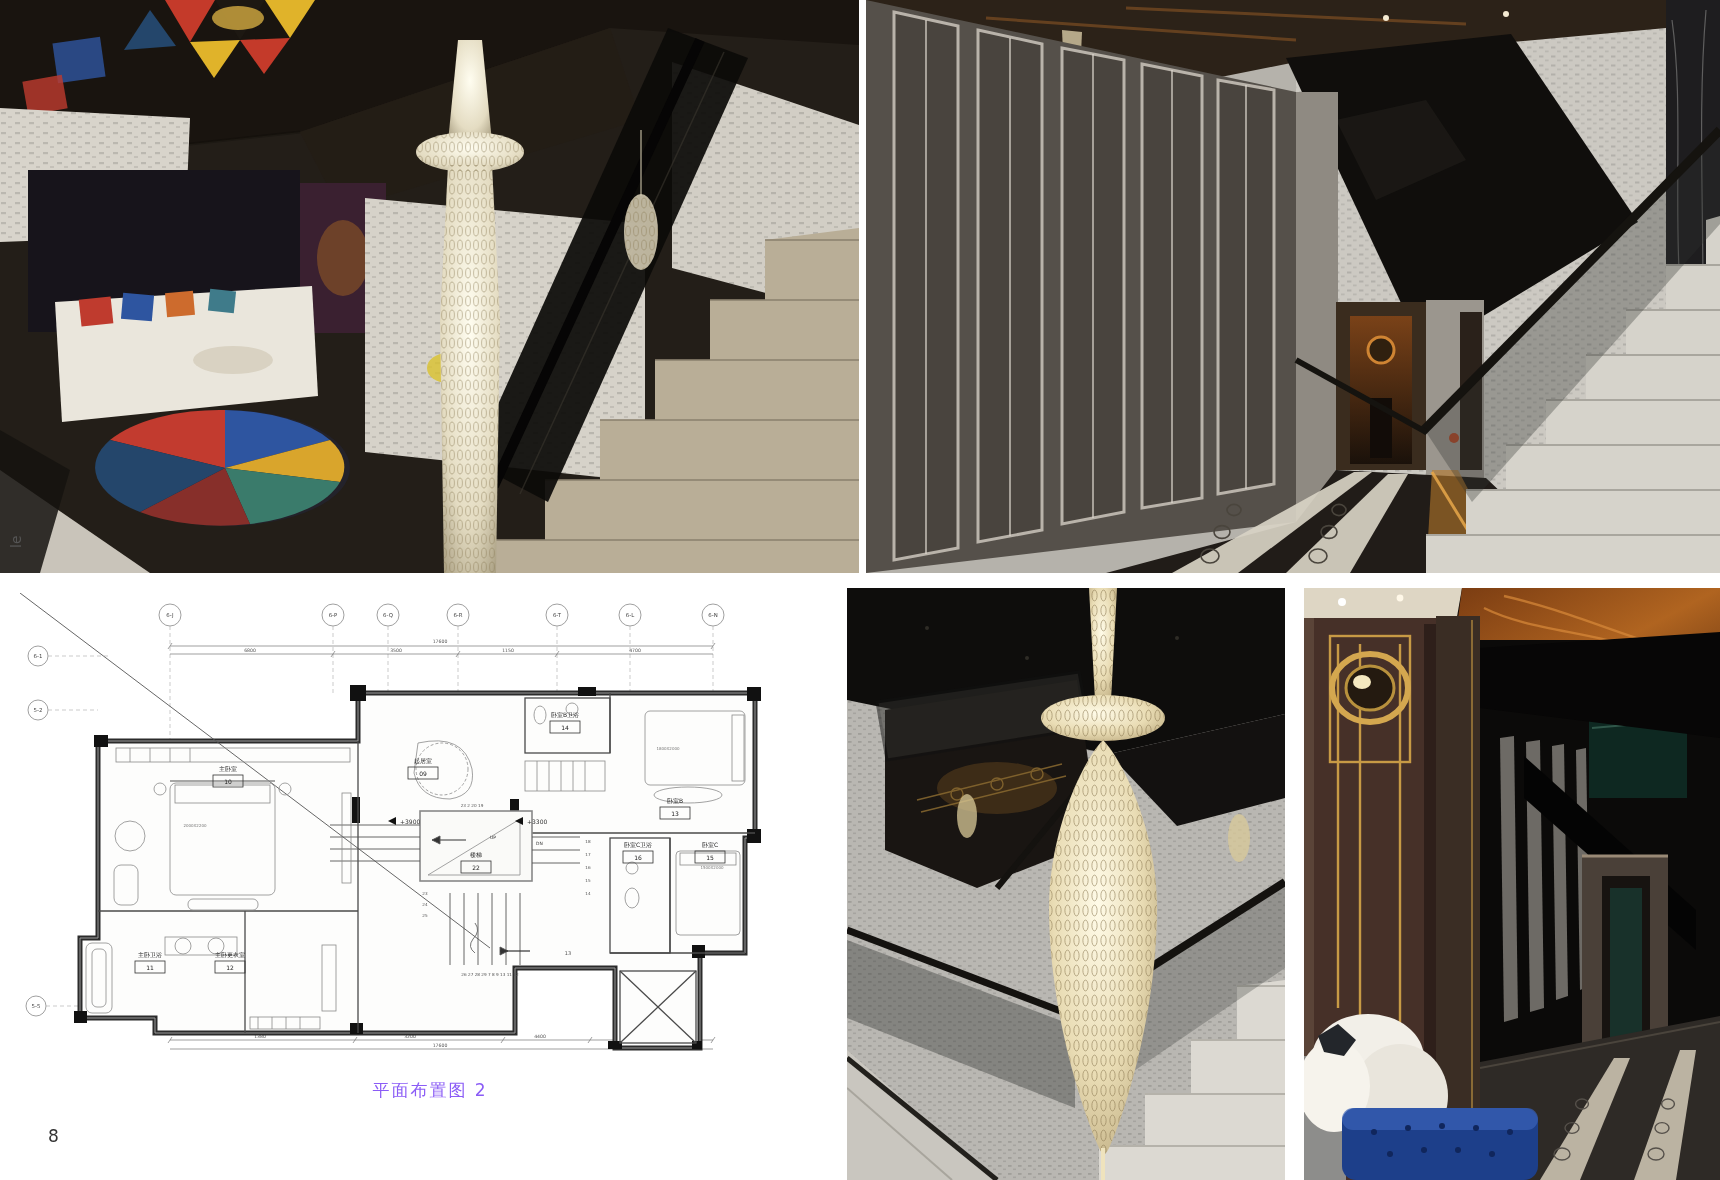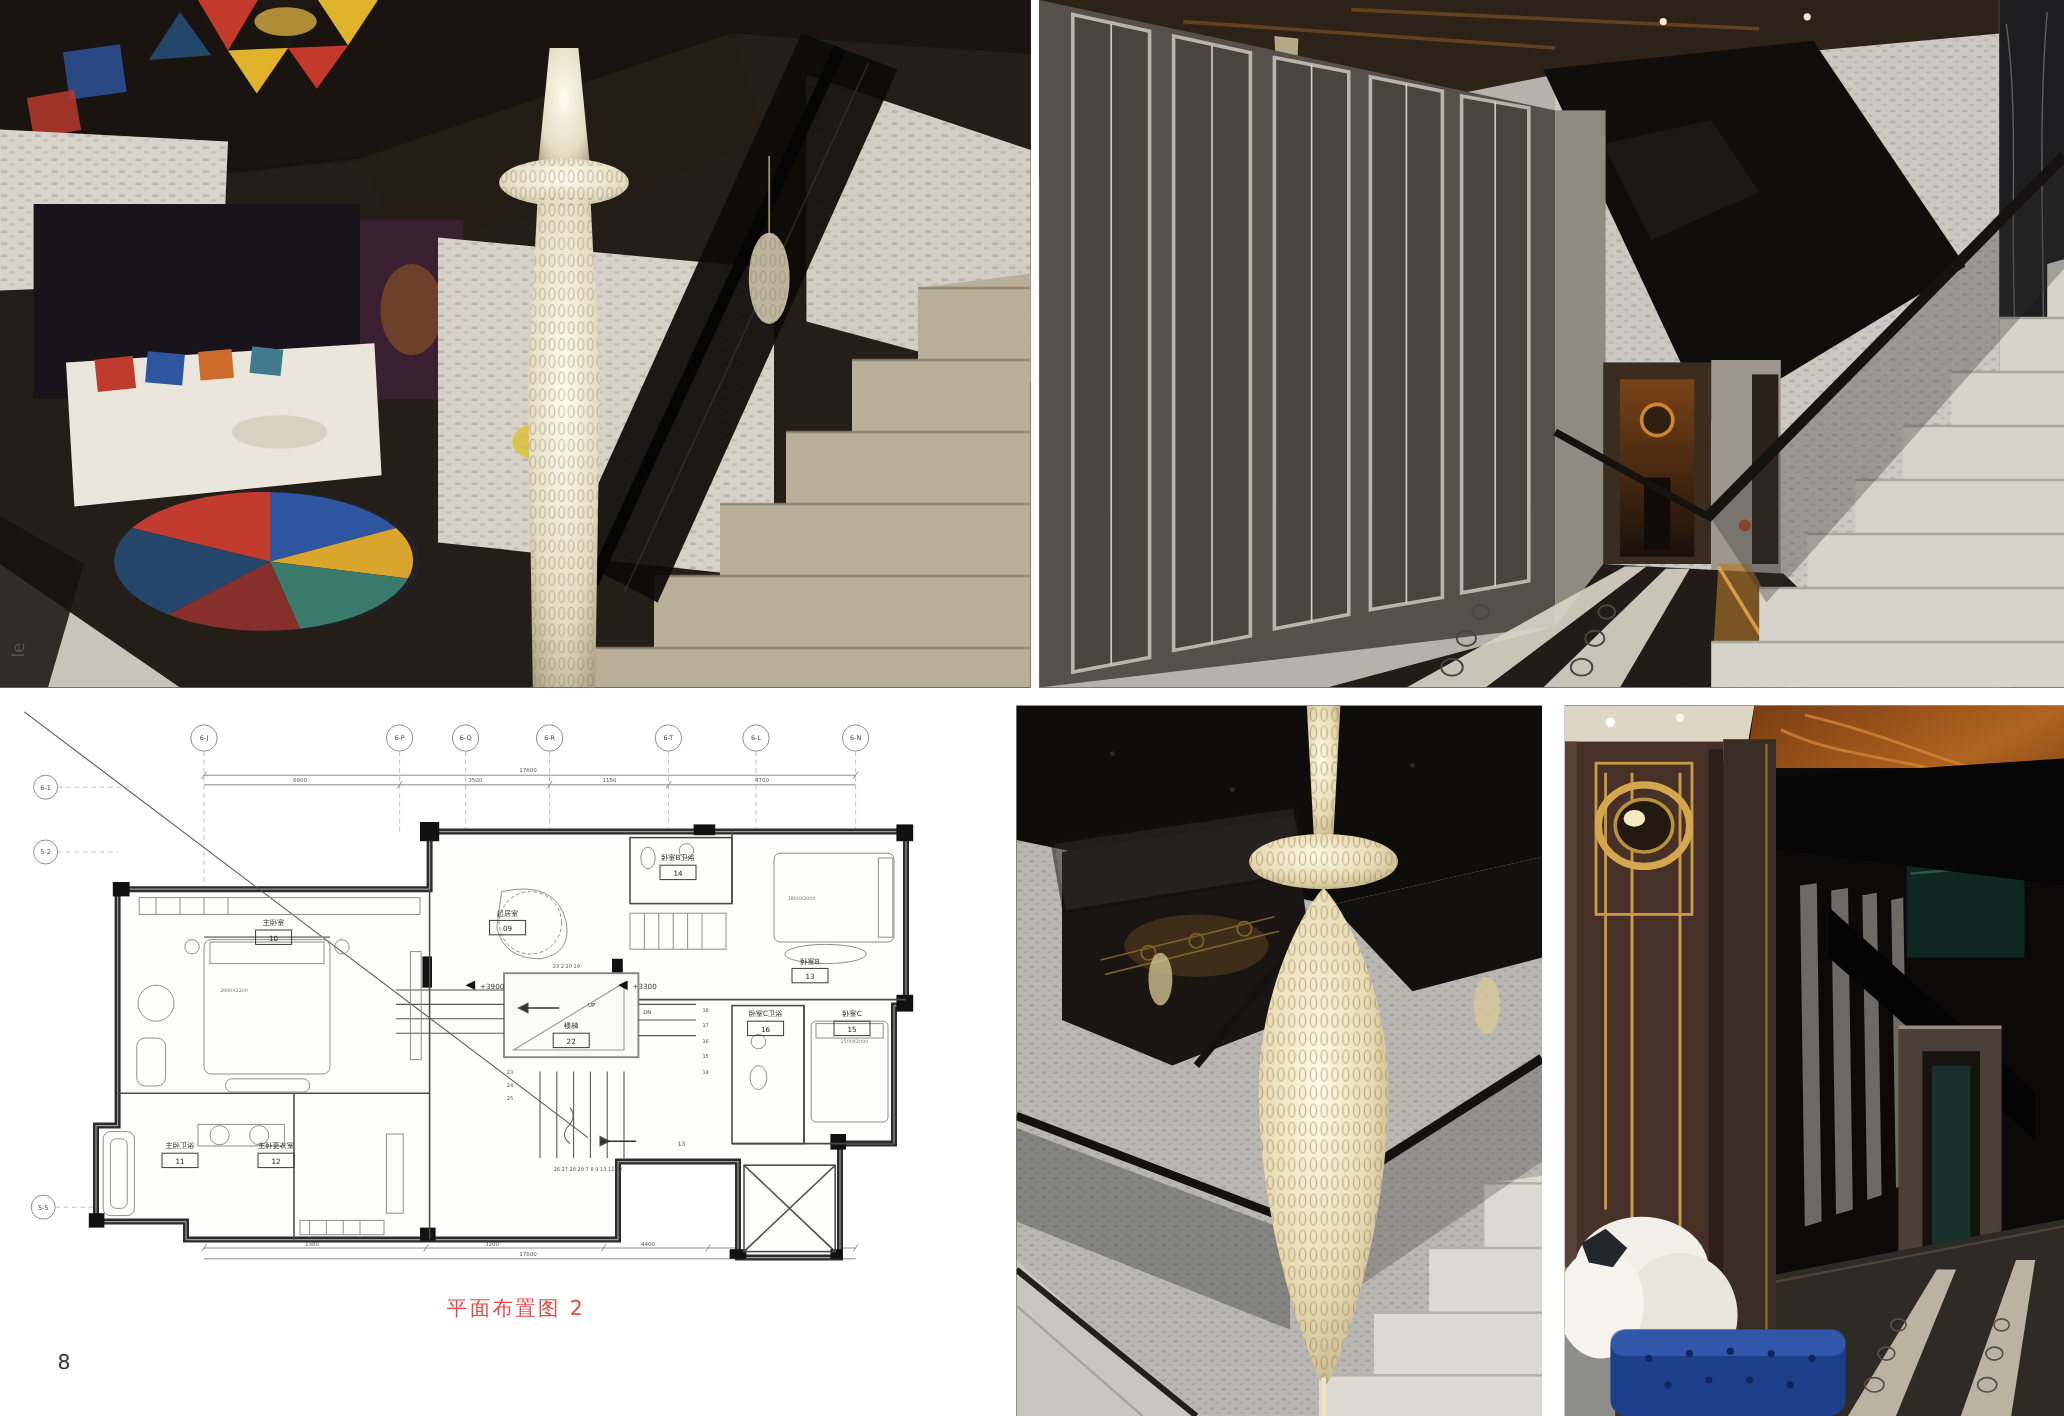--- a/index.html
+++ b/index.html
@@ -2,21 +2,21 @@
 <html><head>
 <meta charset="utf-8">
 <style>
   html,body{margin:0;padding:0;}
   body{width:1720px;height:1180px;position:relative;background:#ffffff;overflow:hidden;
        font-family:"DejaVu Sans","Liberation Sans",sans-serif;}
   .photo{position:absolute;overflow:hidden;background:#111;}
   .photo svg{display:block;}
   .plan{position:absolute;left:20px;top:593px;width:745px;height:470px;}
   .caption{position:absolute;left:330px;top:1079px;width:200px;text-align:center;
-           font-size:17px;color:#ef4444;letter-spacing:2px;}
+           font-size:17px;color:#8b5cf6;letter-spacing:2px;}
   .pagenum{position:absolute;left:48px;top:1126px;font-size:17px;color:#333;}
   .sidetext{position:absolute;left:8px;top:548px;font-size:14px;color:#555;
             transform:rotate(-90deg);transform-origin:left top;}
   text{font-family:"DejaVu Sans","Liberation Sans",sans-serif;}
 </style>
 </head>
 <body>
 
 <div class="photo" style="left:0;top:0;width:859px;height:573px">
 <svg width="859" height="573" viewBox="0 0 859 573">

